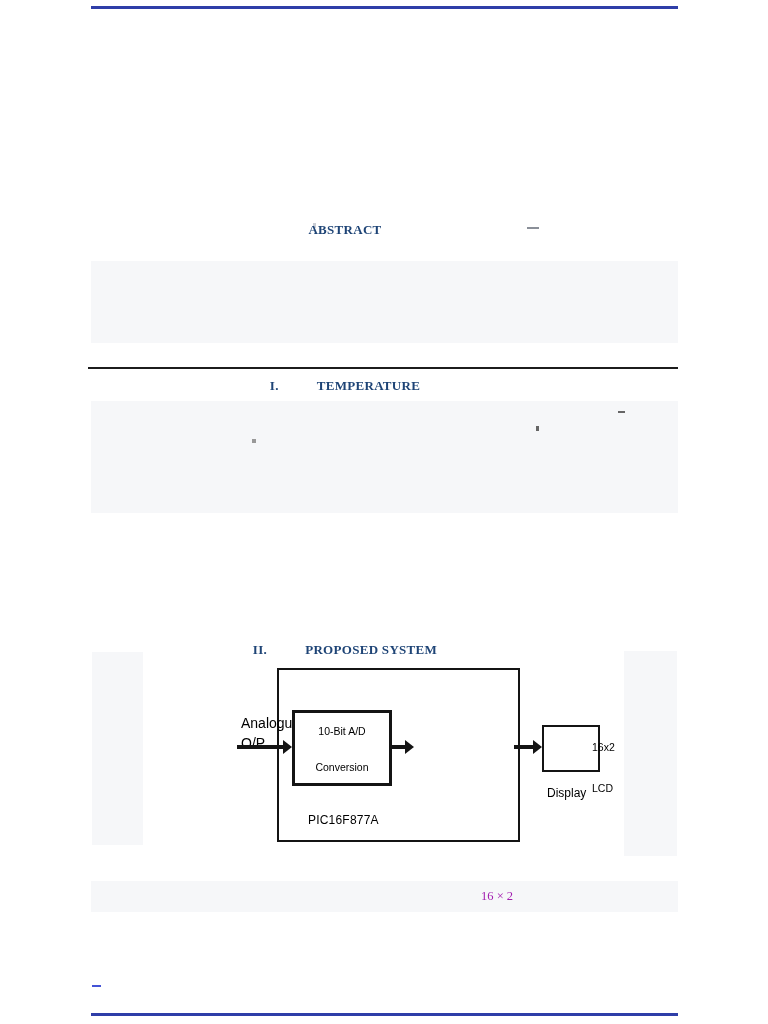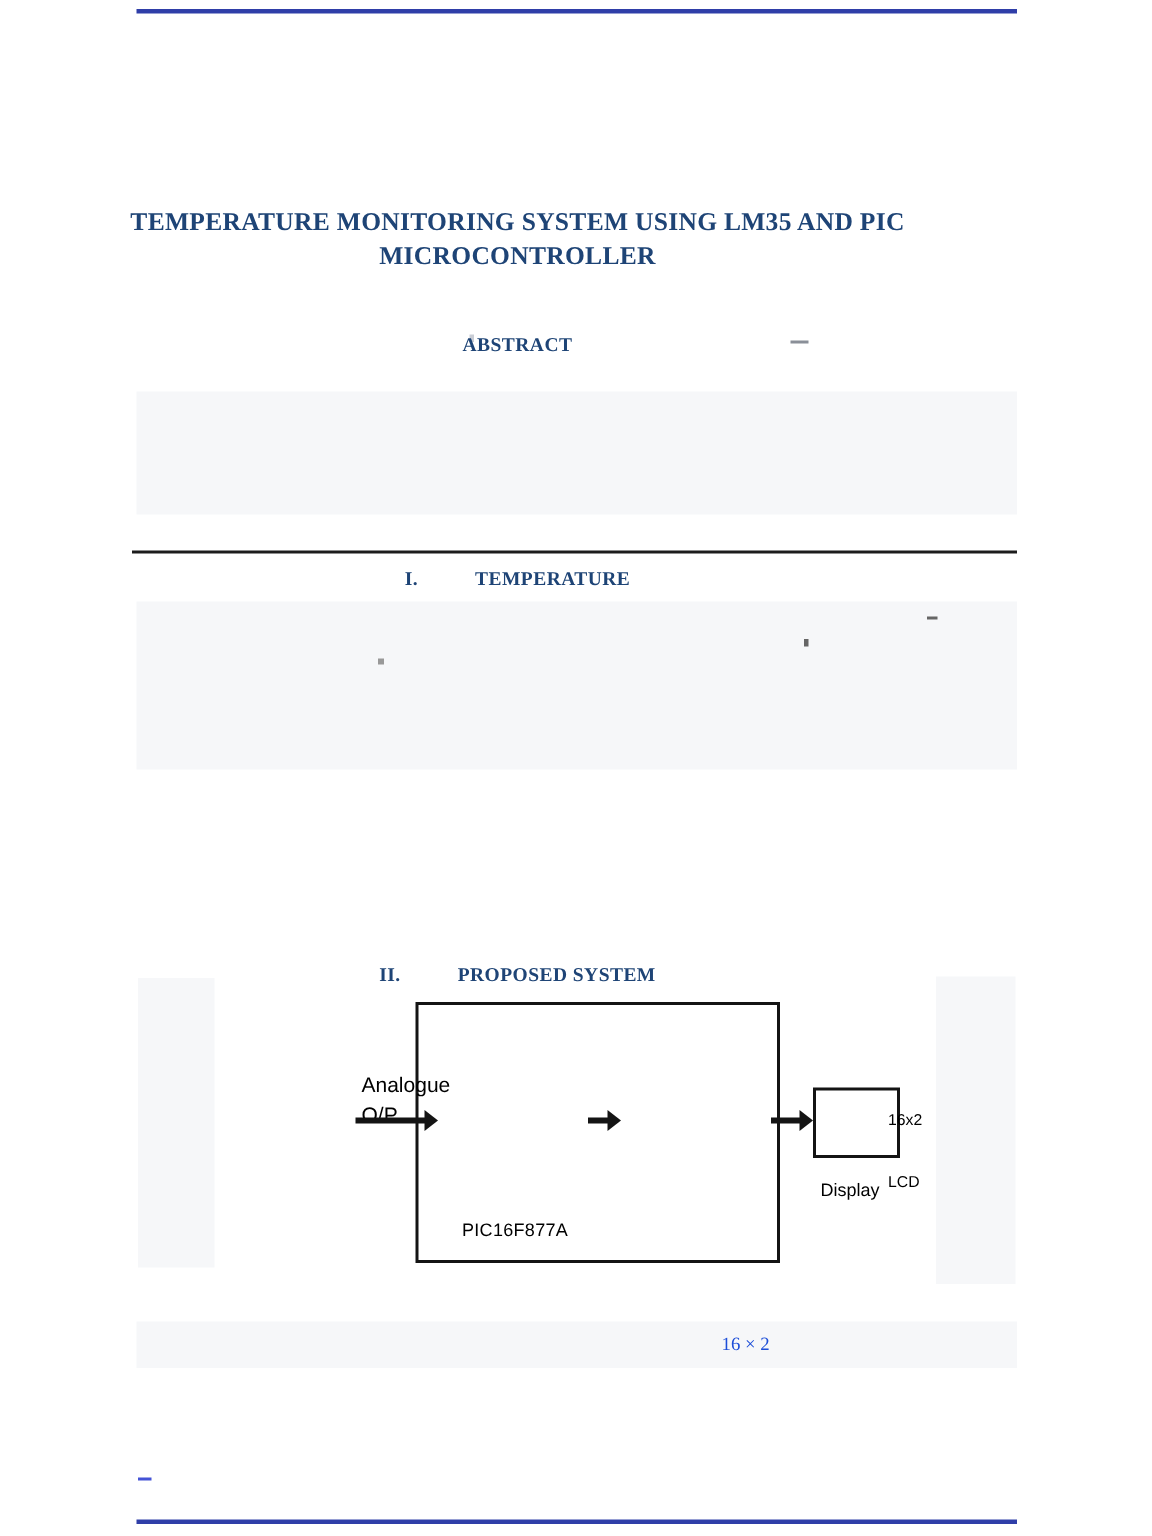--- a/index.html
+++ b/index.html
@@ -37,31 +37,30 @@
         font-size:10.5px;line-height:1.55;color:#000;}
   .outer-box{border:2px solid var(--diagram_line);background:transparent;}
   .pre-lines{white-space:pre-line;}
   .arrow-line{height:4px;background:var(--diagram_line);}
   .arrow-head{width:0;height:0;border-top:7px solid transparent;
               border-bottom:7px solid transparent;
               border-left:9px solid var(--diagram_line);}
   .small-label{font-size:14px;line-height:1.45;color:#000;}
   .diag-label{font-size:12px;color:#000;}
 
-  .fig-caption{font-family:"Liberation Serif",serif;font-size:12.5px;color:#1d4ed8;}
+  .fig-caption{font-family:"Liberation Serif",serif;font-size:12.5px;color:#a21caf;}
   .link-dash{width:9px;height:2px;background:var(--link_blue);}
 </style>
 </head>
 <body>
 
 <div class="page">
 
   <div class="abs page-edge" style="left:91px;top:6px;width:587px;height:3px;"></div>
 
-  <div class="abs doc-title">TEMPERATURE MONITORING SYSTEM USING LM35 AND PIC MICROCONTROLLER</div>
 
   <div class="abs stray-tick" style="left:313px;top:223px;"></div>
   <div class="abs stray-dash" style="left:527px;top:227px;"></div>
 
   <div class="abs sec-heading centered" style="top:222px;">ABSTRACT</div>
 
   <div class="abs gray-block" style="left:91px;top:261px;width:587px;height:82px;"></div>
 
   <div class="abs rule" style="left:88px;top:367px;width:590px;height:2px;"></div>
 
@@ -88,20 +87,22 @@
 
     <div class="abs outer-box" style="left:277px;top:668px;width:243px;height:174px;"></div>
     <div class="abs diag-label" style="left:308px;top:813px;font-weight:400;letter-spacing:.2px;">PIC16F877A</div>
 
 
     <div class="abs small-label pre-lines" style="left:241px;top:713px;width:46px;">Analogue O/P</div>
 
     <div class="abs arrow-line" style="left:237px;top:745px;width:48px;"></div>
     <div class="abs arrow-head" style="left:283px;top:740px;"></div>
 
+    <div class="abs dbox pre-lines" style="left:292px;top:710px;width:100px;height:76px;line-height:36px;">10-Bit A/D
+Conversion</div>
 
     <div class="abs arrow-line" style="left:392px;top:745px;width:15px;"></div>
     <div class="abs arrow-head" style="left:405px;top:740px;"></div>
 
 
     <div class="abs arrow-line" style="left:514px;top:745px;width:22px;"></div>
     <div class="abs arrow-head" style="left:533px;top:740px;"></div>
 
     <div class="abs dbox" style="left:542px;top:725px;width:58px;height:47px;border-width:2px;line-height:41px;padding-left:48px;">16x2 LCD</div>
 

